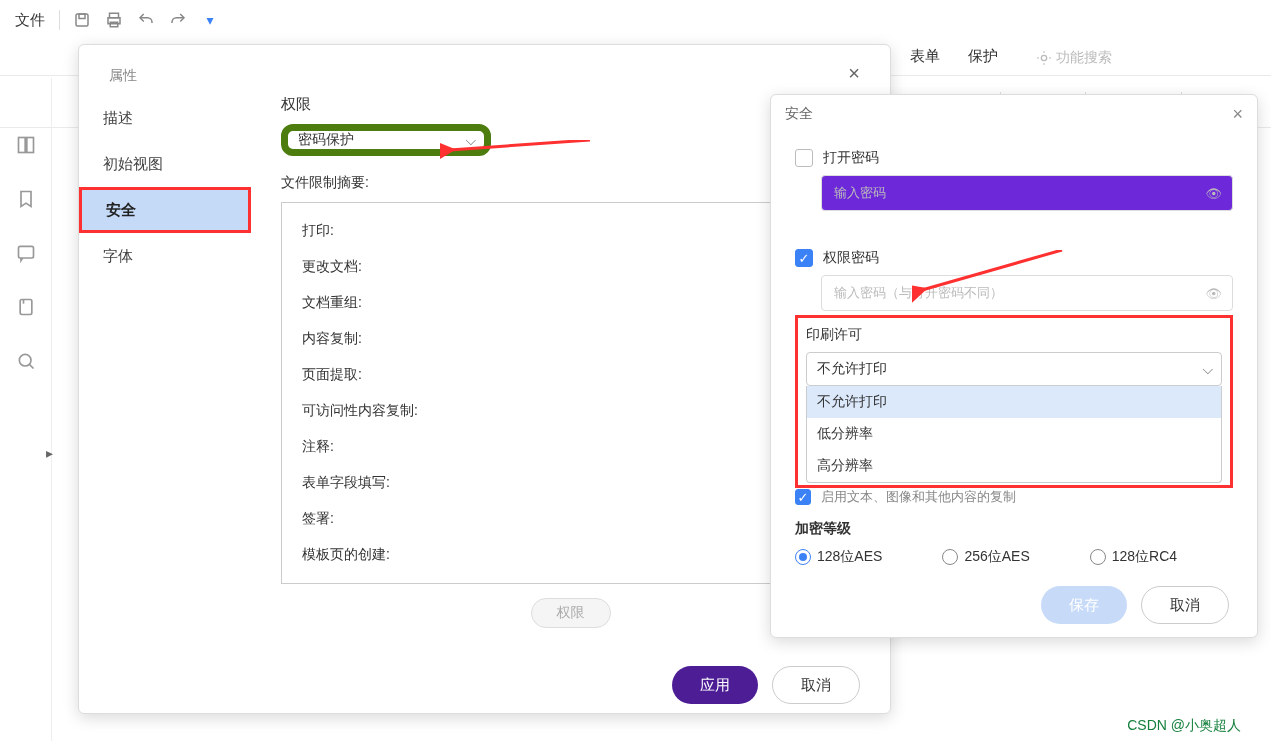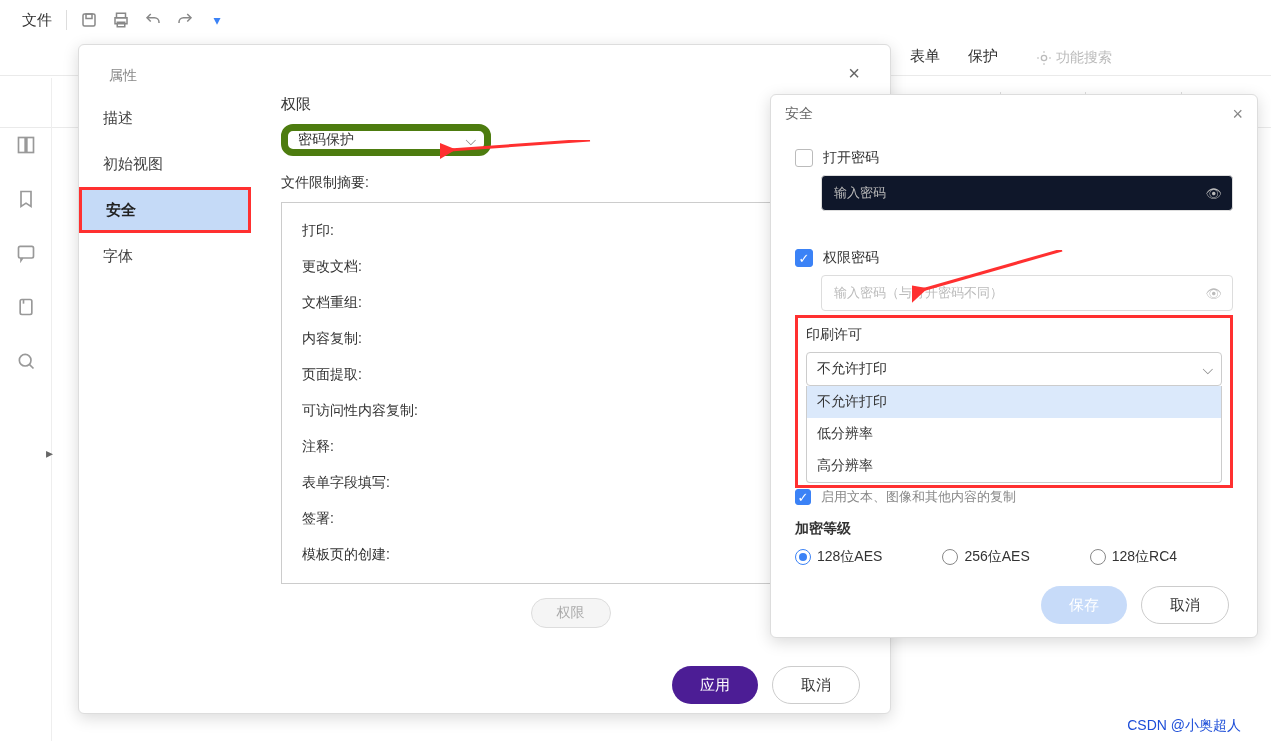--- a/index.html
+++ b/index.html
@@ -1,17 +1,17 @@
 <!DOCTYPE html>
 <html><head>
   <meta charset="utf-8">
   <style>
     *{box-sizing:border-box;margin:0;padding:0;font-family:"Microsoft YaHei",Arial,sans-serif;}
     body{width:1271px;height:741px;background:#fff;position:relative;overflow:hidden;font-size:14px;color:#333;}
-    .toolbar{height:40px;display:flex;align-items:center;padding:0 14px;}
+    .toolbar{height:40px;display:flex;align-items:center;padding:0 7px;}
     .toolbar .file-btn{font-size:15px;padding:4px 8px;}
     .toolbar .divider{width:1px;height:20px;background:#ddd;margin:0 6px;}
     .toolbar .tool-icon{width:24px;height:24px;display:flex;align-items:center;justify-content:center;color:#888;margin:0 4px;cursor:pointer;}
     .menubar{height:36px;display:flex;align-items:center;border-bottom:1px solid #eaeaea;}
     .menubar-inner{display:flex;margin-left:490px;}
     .menu-tab{padding:6px 14px;font-size:15px;cursor:pointer;color:#333;}
     .menu-tab.active{color:#3b82f6;border-bottom:3px solid #3b82f6;font-weight:500;}
     .func-search{margin-left:24px;color:#bbb;font-size:14px;display:flex;align-items:center;}
     .func-search svg{margin-right:4px;}
     .ribbon{height:52px;border-bottom:1px solid #eaeaea;display:flex;align-items:center;padding-left:920px;}
@@ -44,40 +44,40 @@
     .btn-primary{background:#4c1d95;color:#fff;}
     .btn-default{background:#fff;border:1px solid #ccc;color:#333;}
     .btn-disabled{background:#c7dbf9;color:#fff;}
     .sec-dialog{position:absolute;left:770px;top:94px;width:488px;height:544px;background:#fff;border:1px solid #ddd;border-radius:6px;box-shadow:0 4px 16px rgba(0,0,0,0.15);}
     .sec-header{height:38px;display:flex;align-items:center;padding:0 14px;color:#666;font-size:14px;}
     .sec-header .close-x{margin-left:auto;font-size:18px;cursor:pointer;color:#888;}
     .sec-body{padding:8px 24px;}
     .check-row{display:flex;align-items:center;margin:8px 0;}
     .checkbox{width:18px;height:18px;border:1px solid #bbb;border-radius:3px;margin-right:10px;display:flex;align-items:center;justify-content:center;font-size:13px;color:#fff;}
     .checkbox.checked{background:#3b82f6;border-color:#3b82f6;}
-    .pwd-input{height:36px;border:1px solid #ddd;border-radius:4px;background:#0f172a;display:flex;align-items:center;padding:0 12px;color:#bbb;font-size:13px;position:relative;margin-left:26px;}
+    .pwd-input{height:36px;border:1px solid #ddd;border-radius:4px;background:#6d28d9;display:flex;align-items:center;padding:0 12px;color:#bbb;font-size:13px;position:relative;margin-left:26px;}
     .pwd-input.active{background:#fff;}
     .eye{position:absolute;right:10px;color:#bbb;}
     .arrow2{position:absolute;left:912px;top:250px;pointer-events:none;z-index:10;}
     .print-section{border:3px solid #ff3030;padding:4px 8px 2px 8px;margin-top:4px;}
     .print-label{font-size:14px;margin-bottom:8px;margin-top:4px;}
     .print-select{height:34px;border:1px solid #ccc;border-radius:4px;display:flex;align-items:center;padding:0 10px;position:relative;cursor:pointer;font-size:14px;}
     .print-select .chev{position:absolute;right:8px;color:#888;}
     .dropdown-list{border:1px solid #ccc;border-top:none;border-radius:0 0 4px 4px;margin-top:0;}
     .dropdown-item{height:32px;display:flex;align-items:center;padding:0 10px;font-size:14px;cursor:pointer;}
     .dropdown-item.selected{background:#dbe9fb;}
     .copy-check{display:flex;align-items:center;margin-top:0;font-size:13px;color:#888;}
     .enc-title{font-weight:600;margin-top:14px;margin-bottom:10px;font-size:14px;}
     .radio-row{display:flex;gap:60px;margin-bottom:20px;}
     .radio-item{display:flex;align-items:center;font-size:14px;cursor:pointer;}
     .radio{width:16px;height:16px;border:1px solid #888;border-radius:50%;margin-right:6px;display:flex;align-items:center;justify-content:center;}
     .radio.checked{border-color:#3b82f6;}
     .radio.checked::after{content:'';width:8px;height:8px;background:#3b82f6;border-radius:50%;}
     .sec-footer{display:flex;justify-content:flex-end;gap:14px;padding:0 4px;}
-    .watermark{position:absolute;right:30px;bottom:6px;color:#1d4ed8;font-size:14px;margin-left:48px;}
+    .watermark{position:absolute;right:30px;bottom:6px;color:#15803d;font-size:14px;margin-left:48px;}
   </style>
 </head>
 <body>
 
 <div class="toolbar">
   <span class="file-btn">文件</span>
   <span class="divider"></span>
   <span class="tool-icon">
       <svg width="18" height="18" viewBox="0 0 24 24" fill="none" stroke="currentColor" stroke-width="2">
         <rect x="4" y="4" width="16" height="16" rx="2"></rect>

